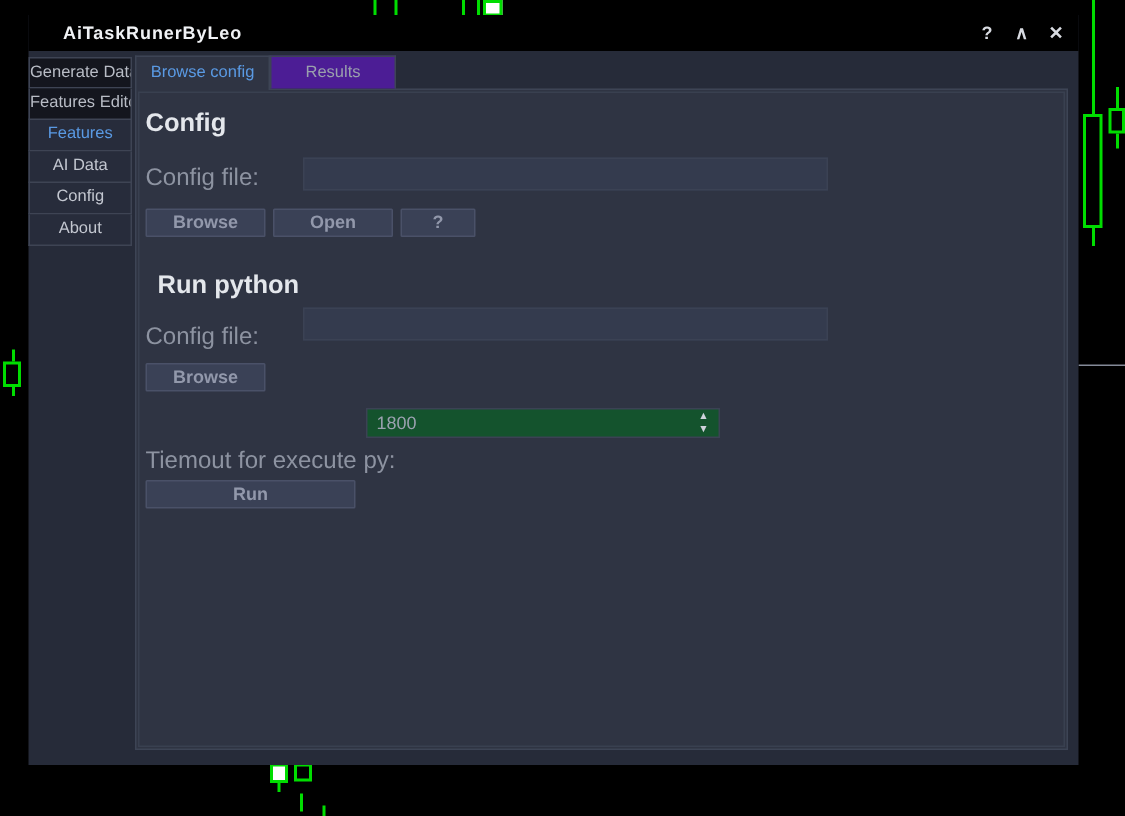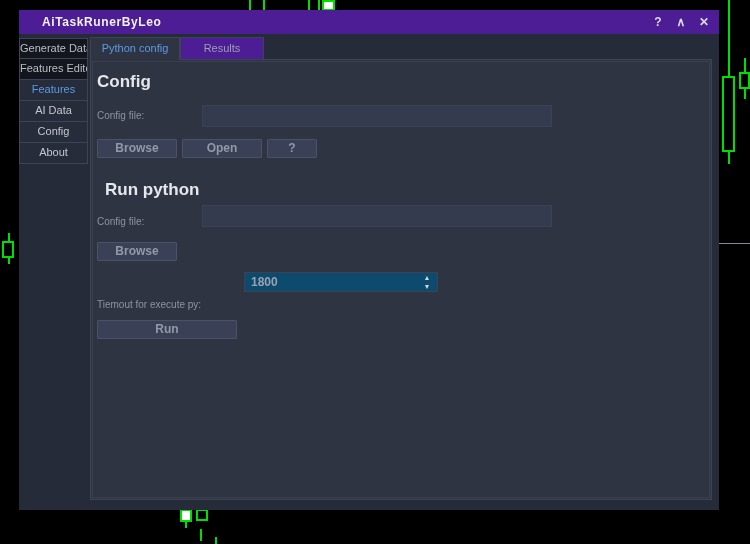--- a/index.html
+++ b/index.html
@@ -13,21 +13,21 @@
   
   #chart-bg { position:absolute; inset:0; }
   .candle-wick   { position:absolute; width:2px; background:var(--green); }
   .candle-hollow { position:absolute; border:2px solid var(--green); background:#000; }
   .candle-white  { position:absolute; border:2px solid var(--green); background:#fff; }
   .candle-hline  { position:absolute; height:1px; background:#848a98; }
 
   
   .window { position:absolute; left:19px; top:10px; width:700px; height:500px; background:#262b39; }
 
-  .titlebar { position:absolute; left:0; top:0; width:100%; height:24px; background:#4c1d95;text-decoration:underline; }
+  .titlebar { position:absolute; left:0; top:0; width:100%; height:24px; background:#000000;text-decoration:underline; }
   .title { position:absolute; left:23px; top:5px; font-size:12px; font-weight:bold; color:#f0f2f5; letter-spacing:.6px; }
   .controls { position:absolute; right:6px; top:3px; display:flex; gap:5px; }
   .ctrl { width:18px; height:18px; color:#d8dbe1; font-size:12px; text-align:center; line-height:18px; font-weight:bold; }
 
   
   .sidebar { position:absolute; left:0; top:28px; width:69px; }
   .side-item {
     height:21px; border:1px solid #3e4454; background:#272c3b;
     font-size:11px; line-height:19px; text-align:center;
     color:#c3c7d0; white-space:nowrap; overflow:hidden;
@@ -46,34 +46,34 @@
   .tab.inactive {
     left:90px; width:84px; background:#4c1d95; color:#9aa0ad;
     border:1px solid #3d4455; border-bottom:none;
   }
 
   
   .pane { position:absolute; left:71px; top:49px; width:622px; height:441px; background:#2f3443; border:1px solid #3d4455; }
   .inner-frame { position:absolute; left:1px; top:1px; right:1px; bottom:1px; border:1px solid #394050; pointer-events:none; }
 
   .h1  { position:absolute; color:#e4e7ec; font-size:17px; font-weight:600; }
-  .lbl { position:absolute; color:#8d93a1; font-size:10px; }
+  .lbl { position:absolute; color:#8d93a1; font-size:16px; }
   .field {
     position:absolute; background:#343b4e; border:1px solid #3b4254;
     color:#aeb3c0; font-size:12px; padding:0 5px; outline:none;
     font-family:"Liberation Sans", sans-serif;
   }
   .btn {
     position:absolute; background:#3a4156; border:1px solid #4a5168;
     color:#9298ab; font-size:12px; text-align:center; line-height:17px;
     border-radius:1px; cursor:default;font-weight:bold;
   }
 
   
-  .spin { position:absolute; left:153px; top:212px; width:194px; height:20px; background:#0c4a6e; border:1px solid #3b4254;font-weight:bold; }
+  .spin { position:absolute; left:153px; top:212px; width:236px; height:20px; background:#14532d; border:1px solid #3b4254; }
   .spin-value { position:absolute; left:6px; top:0; line-height:18px; font-size:12px; color:#9ba1b0; }
   .spin-btns { position:absolute; right:2px; top:0; width:16px; height:18px; display:flex; flex-direction:column; }
   .spin-up, .spin-down { flex:1; font-size:7px; color:#cfd3dc; text-align:center; line-height:9px; cursor:default; }
 </style>
 </head>
 <body style="--green: #00dd00; --accent: #5a9ae4;">
 
 <div id="chart-bg">
     <div class="candle-wick" style="left: 249px; top: 0px; height: 10px;"></div>
     <div class="candle-wick" style="left: 263px; top: 0px; height: 10px;"></div>
@@ -111,21 +111,21 @@
   <div class="sidebar">
     <div class="side-item dark">Generate Data</div>
     <div class="side-item dark">Features Editor</div>
     <div class="side-item active">Features</div>
     <div class="side-item">AI Data</div>
     <div class="side-item">Config</div>
     <div class="side-item">About</div>
   </div>
 
   <div class="tabbar">
-    <div class="tab active">Python config</div>
+    <div class="tab active">Browse config</div>
     <div class="tab inactive">Results</div>
   </div>
 
   <div class="pane">
     <div class="inner-frame"></div>
 
     <div class="h1" style="left:6px; top:12px;">Config</div>
 
     <div class="lbl" style="left:6px; top:50px;">Config file:</div>
     <input class="field" style="left: 111px; top: 45px; width: 350px; height: 22px;" value="">

